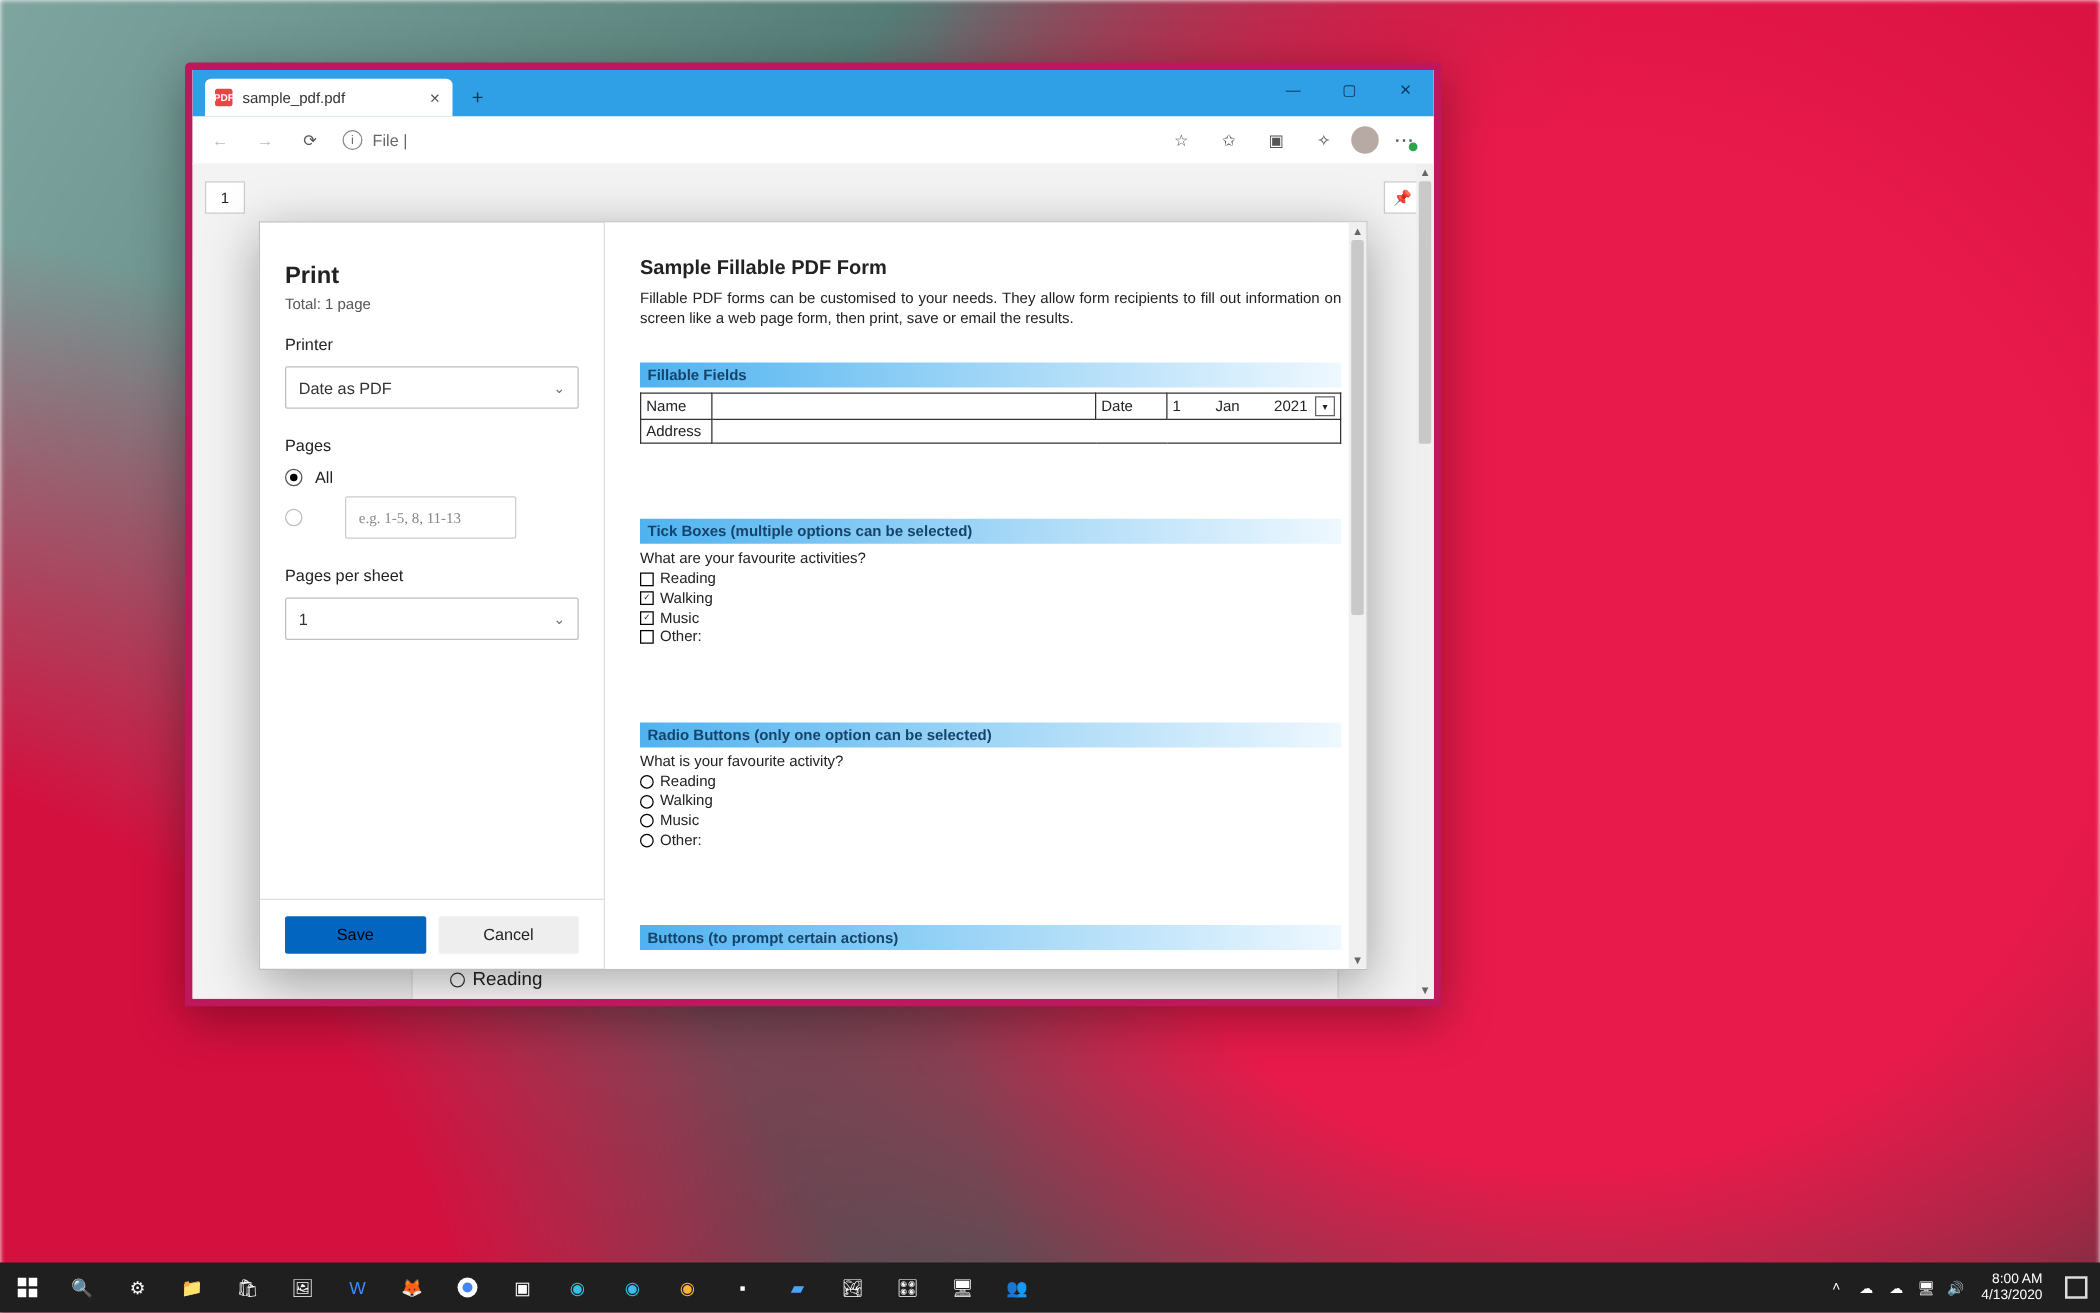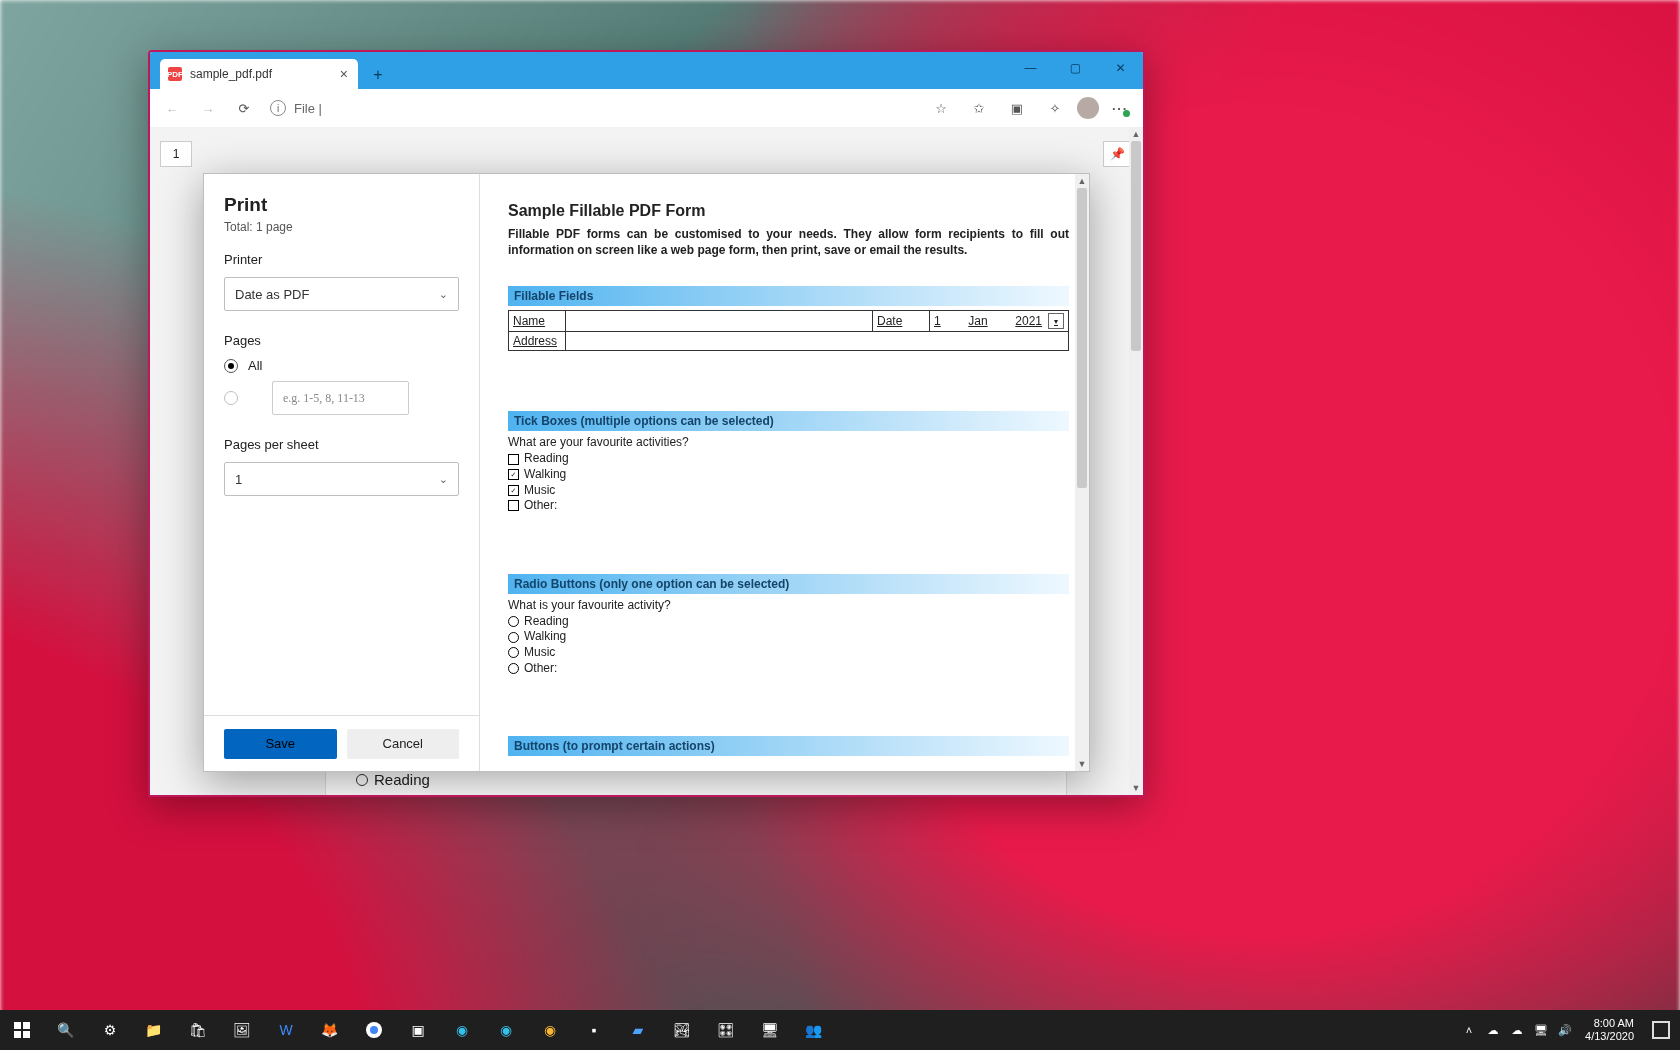--- a/index.html
+++ b/index.html
@@ -3,21 +3,21 @@
 <meta charset="utf-8">
 <style>
 html,body{margin:0;padding:0;width:1680px;height:1050px;overflow:hidden;font-family:"Segoe UI",Arial,sans-serif;font-size:13px;color:#222;}
 
 .wallpaper{position:absolute;inset:0;background:
  radial-gradient(circle at 75% 50%, #e81a4b 0%, #e81a4b 30%, rgba(232,26,75,0) 55%),
  radial-gradient(circle at 105% 15%, #d4103f 0%, #d4103f 25%, rgba(212,16,63,0) 52%),
  radial-gradient(circle at -10% 110%, #d4103f 0%, #d4103f 25%, rgba(212,16,63,0) 45%),
  linear-gradient(120deg,#7fa5a0 0%, #5f8680 25%, #3a615c 50%, #23463f 100%);
  filter:blur(2px);} 
-.browser{position:absolute;left:148px;top:50px;width:993px;height:743px;background:#fff;border:2px solid #be185d;border-radius:4px 4px 0 0;box-shadow:0 10px 40px rgba(0,0,0,.35);overflow:hidden;}
+.browser{position:absolute;left:148px;top:50px;width:993px;height:743px;background:#fff;border:6px solid #be185d;border-radius:4px 4px 0 0;box-shadow:0 10px 40px rgba(0,0,0,.35);overflow:hidden;}
 
 .tabstrip{height:37px;background:#2f9fe6;display:flex;align-items:flex-end;position:relative;}
 .wincontrols{position:absolute;right:0;top:0;display:flex;}
 .wincontrols div{width:45px;height:32px;display:flex;align-items:center;justify-content:center;color:#063a5c;font-size:12px;}
 .tab{margin-left:10px;height:30px;background:#fff;border-radius:5px 5px 0 0;display:flex;align-items:center;padding:0 10px 0 8px;font-size:12px;color:#333;min-width:180px;}
 .tab .favicon{width:14px;height:14px;background:#e44;border-radius:2px;margin-right:8px;display:flex;align-items:center;justify-content:center;color:#fff;font-size:8px;font-weight:bold;}
 .tab .close{margin-left:auto;color:#555;font-size:14px;}
 .newtab{width:28px;height:28px;margin-left:6px;text-align:center;line-height:28px;color:#08395a;font-size:16px;}
 
 .toolbar{height:38px;background:#fff;border-bottom:1px solid #e4e4e4;display:flex;align-items:center;padding:0 6px;gap:4px;}
@@ -37,42 +37,42 @@
 .bgline{line-height:1.5;}
 .bgop{display:flex;align-items:center;gap:6px;}
 .bgop .circ{width:10px;height:10px;border:1px solid #333;border-radius:50%;}
 
 .vscroll{position:absolute;right:0;top:75px;bottom:0;width:14px;background:#f0f0f0;}
 .vscroll .thumb{margin:14px 2px 0;height:210px;background:#c9c9c9;border-radius:2px;}
 .vscroll .arr{position:absolute;left:0;right:0;text-align:center;font-size:9px;color:#666;}
 
 .dialog{position:absolute;left:53px;top:121px;width:885px;height:597px;background:#fff;border:1px solid #bebebe;box-shadow:0 10px 40px rgba(0,0,0,.35);display:flex;flex-direction:row;}
 .dlgleft{width:275px;border-right:1px solid #ddd;display:flex;flex-direction:column;}
-.dlgbody{flex:1;padding:20px 20px 10px 20px;overflow:auto;}
+.dlgbody{flex:1;padding:20px 20px 10px 20px;overflow:auto;margin-top:12px;}
 .dlgtitle{font-size:19px;font-weight:600;margin-bottom:4px;}
 .dlgsub{font-size:12px;color:#555;margin-bottom:18px;}
 .dlglabel{font-size:13px;color:#222;margin:10px 0 10px;}
 .select{height:32px;border:1px solid #bfbfbf;border-radius:2px;display:flex;align-items:center;justify-content:space-between;padding:0 10px;font-size:13px;color:#333;background:#fff;}
 .chev{font-size:11px;color:#666;}
 .radio{display:flex;align-items:center;gap:10px;margin:8px 0;font-size:13px;}
 .radio .r{width:12px;height:12px;border:1px solid #555;border-radius:50%;display:flex;align-items:center;justify-content:center;}
 .radio .r.on:after{content:"";width:6px;height:6px;background:#000;border-radius:50%;}
 .radio .r.off{border-color:#bfbfbf;}
 .rangebox{height:32px;border:1px solid #ccc;border-radius:2px;padding:0 10px;display:flex;align-items:center;color:#888;font-size:12px;width:115px;margin-left:24px;}
 .dlgfooter{height:55px;border-top:1px solid #ddd;display:flex;align-items:center;gap:10px;padding:0 20px;}
 .btn{height:30px;border-radius:2px;display:flex;align-items:center;justify-content:center;font-size:13px;flex:1;}
 .btn.primary{background:#0265c0;color:#000000;}
 .btn.secondary{background:#eee;color:#222;}
 .dlgright{flex:1;background:#fff;position:relative;overflow:hidden;}
 .preview{position:absolute;left:28px;right:20px;top:22px;bottom:10px;background:#fff;font-size:12px;color:#222;}
 .ptitle{text-align:left;font-weight:bold;font-size:16px;margin:6px 0 6px;}
-.pintro{text-align:justify;font-size:12px;line-height:1.35;margin:0 0 28px;font-weight:bold;}
+.pintro{text-align:justify;font-size:12px;line-height:1.35;margin:0 0 28px;}
 .phdr{background:linear-gradient(90deg,#4fb3f0 0%, #a8d9f7 55%, #eef8ff 100%);padding:3px 6px;font-weight:bold;color:#15446a;font-size:12px;}
 .ptable{border-collapse:collapse;width:100%;font-size:12px;margin:4px 0 60px;}
-.ptable td{border:1px solid #333;padding:2px 4px;text-decoration:underline;}
+.ptable td{border:1px solid #333;padding:2px 4px;}
 .ptable td.small{width:48px;}
 .datecell{display:flex;align-items:center;gap:6px;}
 .datecell .pick{width:14px;height:14px;border:1px solid #666;display:flex;align-items:center;justify-content:center;font-size:8px;}
 .psection{margin-bottom:60px;}
 .pquestion{font-size:12px;margin:4px 0 2px;}
 .popt{font-size:12px;display:flex;align-items:center;gap:5px;line-height:1.3;}
 .popt .sq{width:9px;height:9px;border:1px solid #000;display:inline-flex;align-items:center;justify-content:center;font-size:7px;}
 .popt .ci{width:9px;height:9px;border:1px solid #000;border-radius:50%;}
 .prevscroll{position:absolute;right:0;top:0;bottom:0;width:14px;background:#f0f0f0;}
 .prevscroll .thumb{margin:14px 2px 0;height:300px;background:#c9c9c9;border-radius:2px;}

